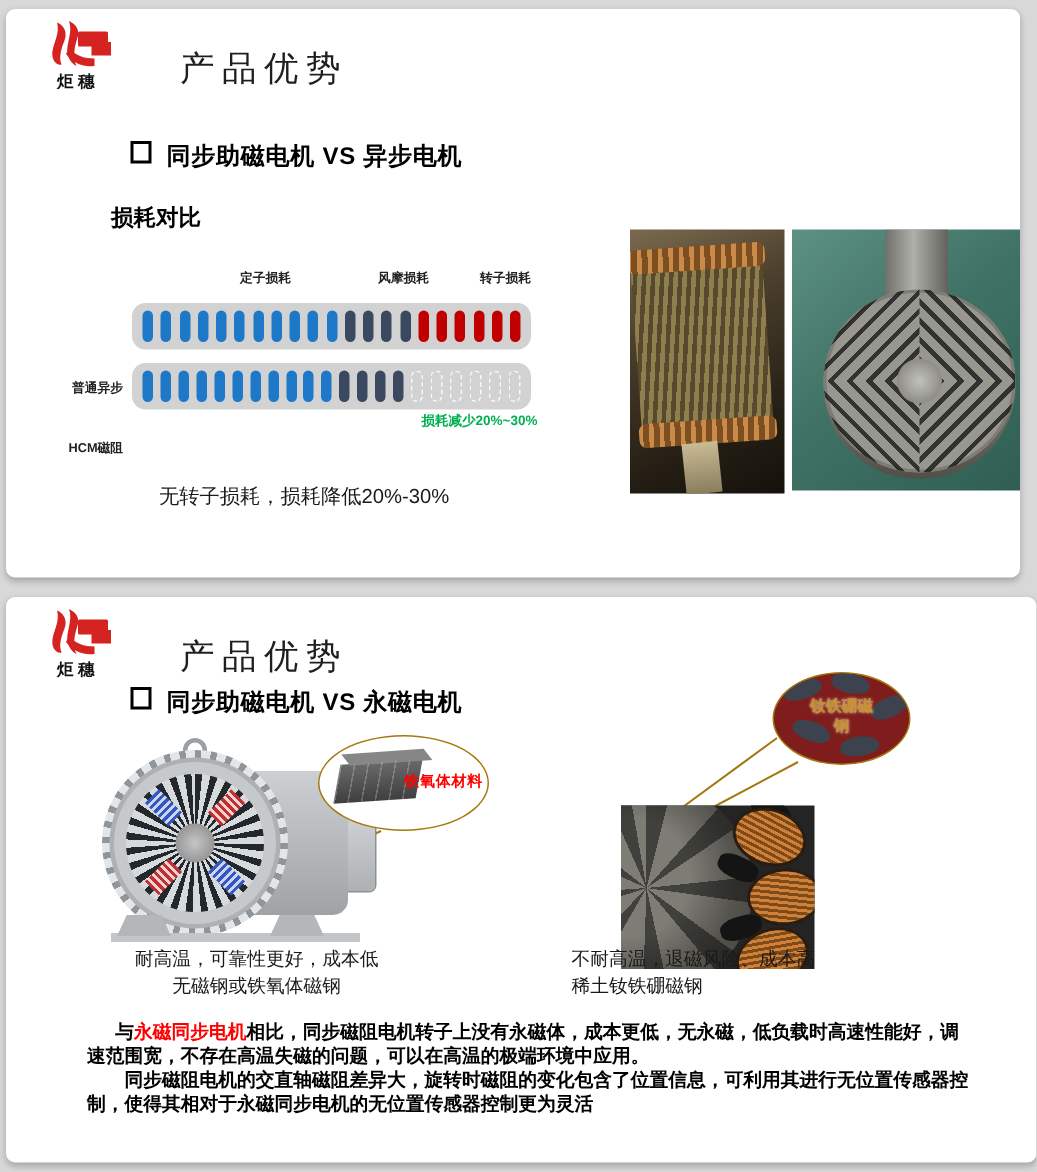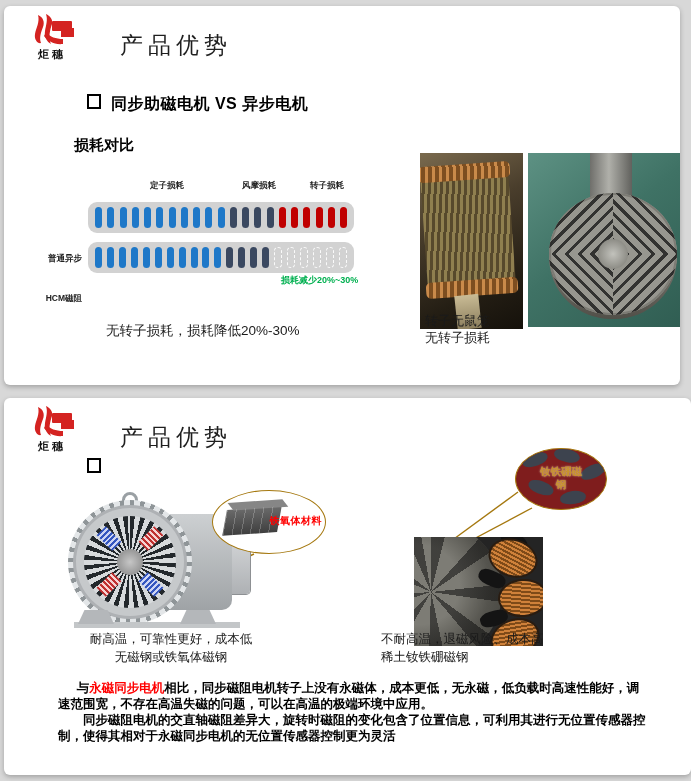--- a/index.html
+++ b/index.html
@@ -20,21 +20,21 @@
   .title{position:absolute;left:116px;top:24px;margin:0;font-family:"Liberation Serif","DejaVu Serif",serif;
     font-size:23px;font-weight:500;letter-spacing:5px;color:#1f1f1f;}
 
   .bullet-heading{position:absolute;left:42px;font-size:16px;font-weight:700;letter-spacing:.5px;color:#000;display:flex;align-items:flex-start;margin-left:41px;}
   #slide1 .bullet-heading{top:88px;}
   #slide2 .bullet-heading{top:60px;}
   .sq{display:inline-block;width:10px;height:11px;border:2.5px solid #000;margin-right:10px;}
 
   
   .chart-heading{position:absolute;left:70px;top:130px;font-size:15px;font-weight:700;color:#000;}
-  .col-label{position:absolute;top:174px;font-size:8.5px;font-weight:700;color:#222;width:44px;text-align:left;}
+  .col-label{position:absolute;top:174px;font-size:8.5px;font-weight:700;color:#222;width:44px;text-align:right;}
   .row-label{position:absolute;font-size:8.5px;font-weight:700;color:#222;width:52px;text-align:right;margin-top:40px;}
   .bar{position:absolute;left:84px;width:266px;height:31px;background:#d2d2d2;border-radius:9px;
     display:flex;align-items:center;justify-content:space-between;padding:0 7px;box-sizing:border-box;}
   .pill{width:7px;height:21px;border-radius:4px;flex:0 0 auto;}
   .pill-empty{background:transparent;border:1.5px dashed #fafafa;box-sizing:border-box;height:21px;width:8px;}
   .annotation{position:absolute;left:277px;top:268px;font-size:9px;font-weight:700;color:#00b050;}
   .note{position:absolute;left:102px;top:316px;font-size:13.5px;font-weight:500;color:#1a1a1a;}
 
   
   .photo{position:absolute;overflow:hidden;}
@@ -221,41 +221,38 @@
     <div class="p2-side"></div>
     <div class="p2-disc">
       <div class="p2-q tl"></div>
       <div class="p2-q tr"></div>
       <div class="p2-q bl"></div>
       <div class="p2-q br"></div>
       <div class="p2-hub"></div>
     </div>
   </figure>
 
-  <div class="caption1">
-    <div>转子无鼠笼</div>
-    <div>无转子损耗</div>
-  </div>
 </section>
 
 <section class="slide" id="slide2">
   <div class="logo">
     <svg width="44" height="32" viewBox="0 0 44 32">
       <path d="M8 1 C10 8 6 14 5 20 C4 26 8 30 11 29 C9 24 11 18 13 13 C15 8 13 3 8 1 Z" fill="#d42321"></path>
       <path d="M16 0 C18 6 16 11 15 17 C14 23 17 28 21 30 C18 24 20 16 22 10 C23 5 20 2 16 0 Z" fill="#d42321"></path>
       <rect x="22" y="7" width="20" height="10" rx="1" fill="#d42321"></rect>
       <rect x="31" y="14" width="13" height="9" fill="#d42321"></rect>
       <path d="M16 18 C20 23 26 25 33 25 L33 30 C24 31 18 27 14 22 Z" fill="#d42321"></path>
     </svg>
     <div class="logo-text">炬穗</div>
   </div>
   <h1 class="title">产品优势</h1>
 
   <div class="bullet-heading">
     <span class="sq"></span>
+    <span>同步助磁电机 VS 永磁电机</span>
   </div>
 
   <svg class="connector" width="687" height="377">
     <line x1="160" y1="182" x2="226" y2="147" stroke="#a5780f" stroke-width="1.4"></line>
     <line x1="172" y1="192" x2="250" y2="156" stroke="#a5780f" stroke-width="1.4"></line>
     <line x1="443" y1="146" x2="514" y2="94" stroke="#a5780f" stroke-width="1.4"></line>
     <line x1="449" y1="152" x2="528" y2="110" stroke="#a5780f" stroke-width="1.4"></line>
   </svg>
 
   <div class="motor">

